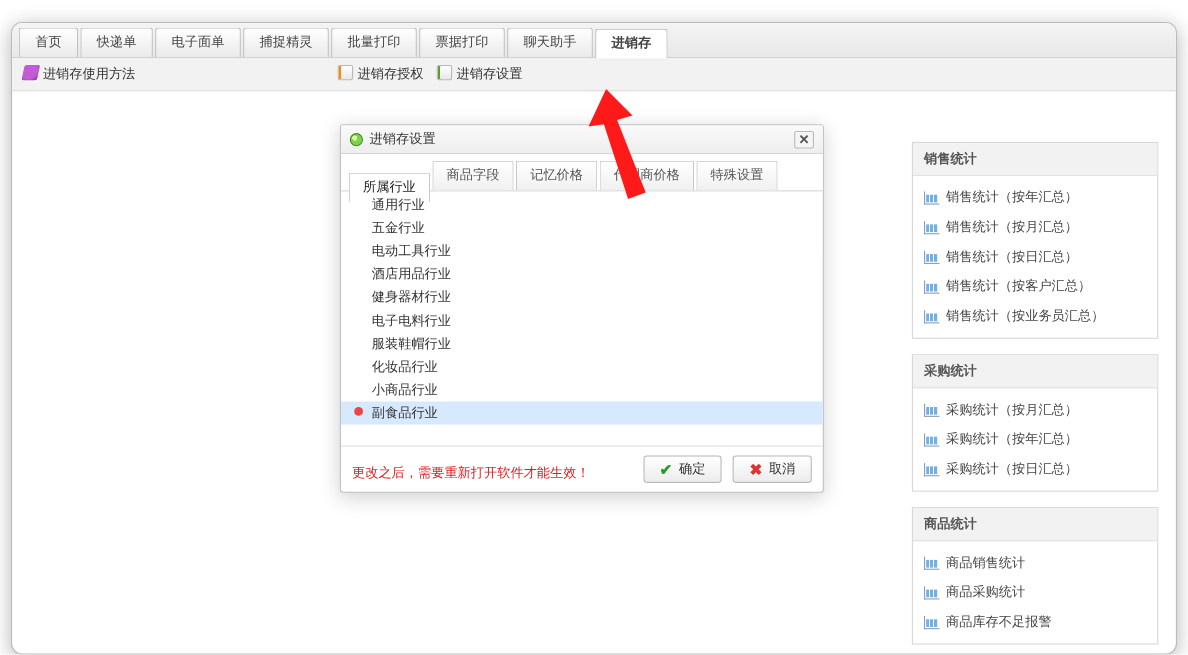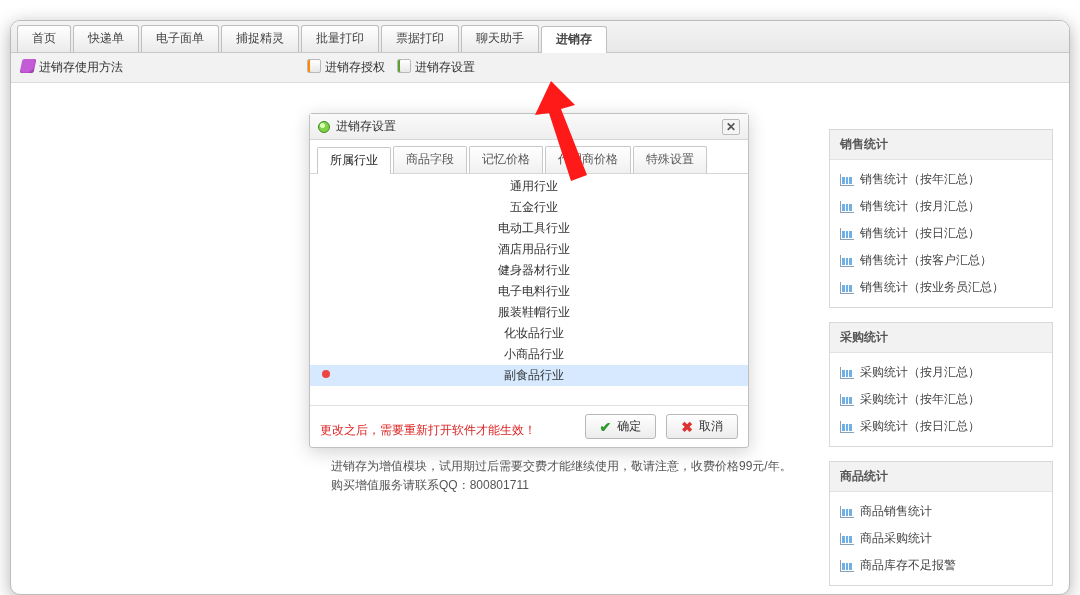--- a/index.html
+++ b/index.html
@@ -148,23 +148,23 @@
   }
   .dlg-tab {
     padding:4px 12px 5px;
     border:1px solid #c8c8c8;
     border-bottom:none;
     border-radius:2px 2px 0 0;
     background:linear-gradient(#fff,#f0f0f0);
     color:#555;
     cursor:pointer;
   }
-  .dlg-tab.active { background:#fff; position:relative; top:1px; color:#222; }
-
-  .dlg-body { flex:1; overflow:auto;text-align:center; }
+  .dlg-tab.active { background:#fff; position:relative; top:11px; color:#222; }
+
+  .dlg-body { flex:1; overflow:auto; }
   .industry-list { list-style:none; padding:2px 0; }
   .industry-list li {
     padding:2px 18px 2px 28px;
     color:#333;
     position:relative;
     cursor:default;
   }
   .industry-list li .sel-dot {
     position:absolute; left:12px; top:5px; width:8px; height:8px; border-radius:50%;
     background:#e44; display:none;
@@ -286,26 +286,20 @@
           <span class="ok-mark">✔</span>
           <span>确定</span>
         </div>
         <div class="dlg-btn">
           <span class="x-mark">✖</span>
           <span>取消</span>
         </div>
       </div>
     </div>
 
-    <div class="under-note">
-      <div>进销存为增值模块，试用期过后需要交费才能继续使用，敬请注意，收费价格99元/年。</div>
-      <div>
-        <span>购买增值服务请联系QQ：</span><span>800801711</span>
-      </div>
-    </div>
 
     <div class="sidebar" id="sidebar">
         <div class="group">
           <div class="group-h">销售统计</div>
           <div class="group-items">
             <div class="group-item">
               <span class="chart-ico"></span>
               <span>销售统计（按年汇总）</span>
             </div>
             <div class="group-item">

